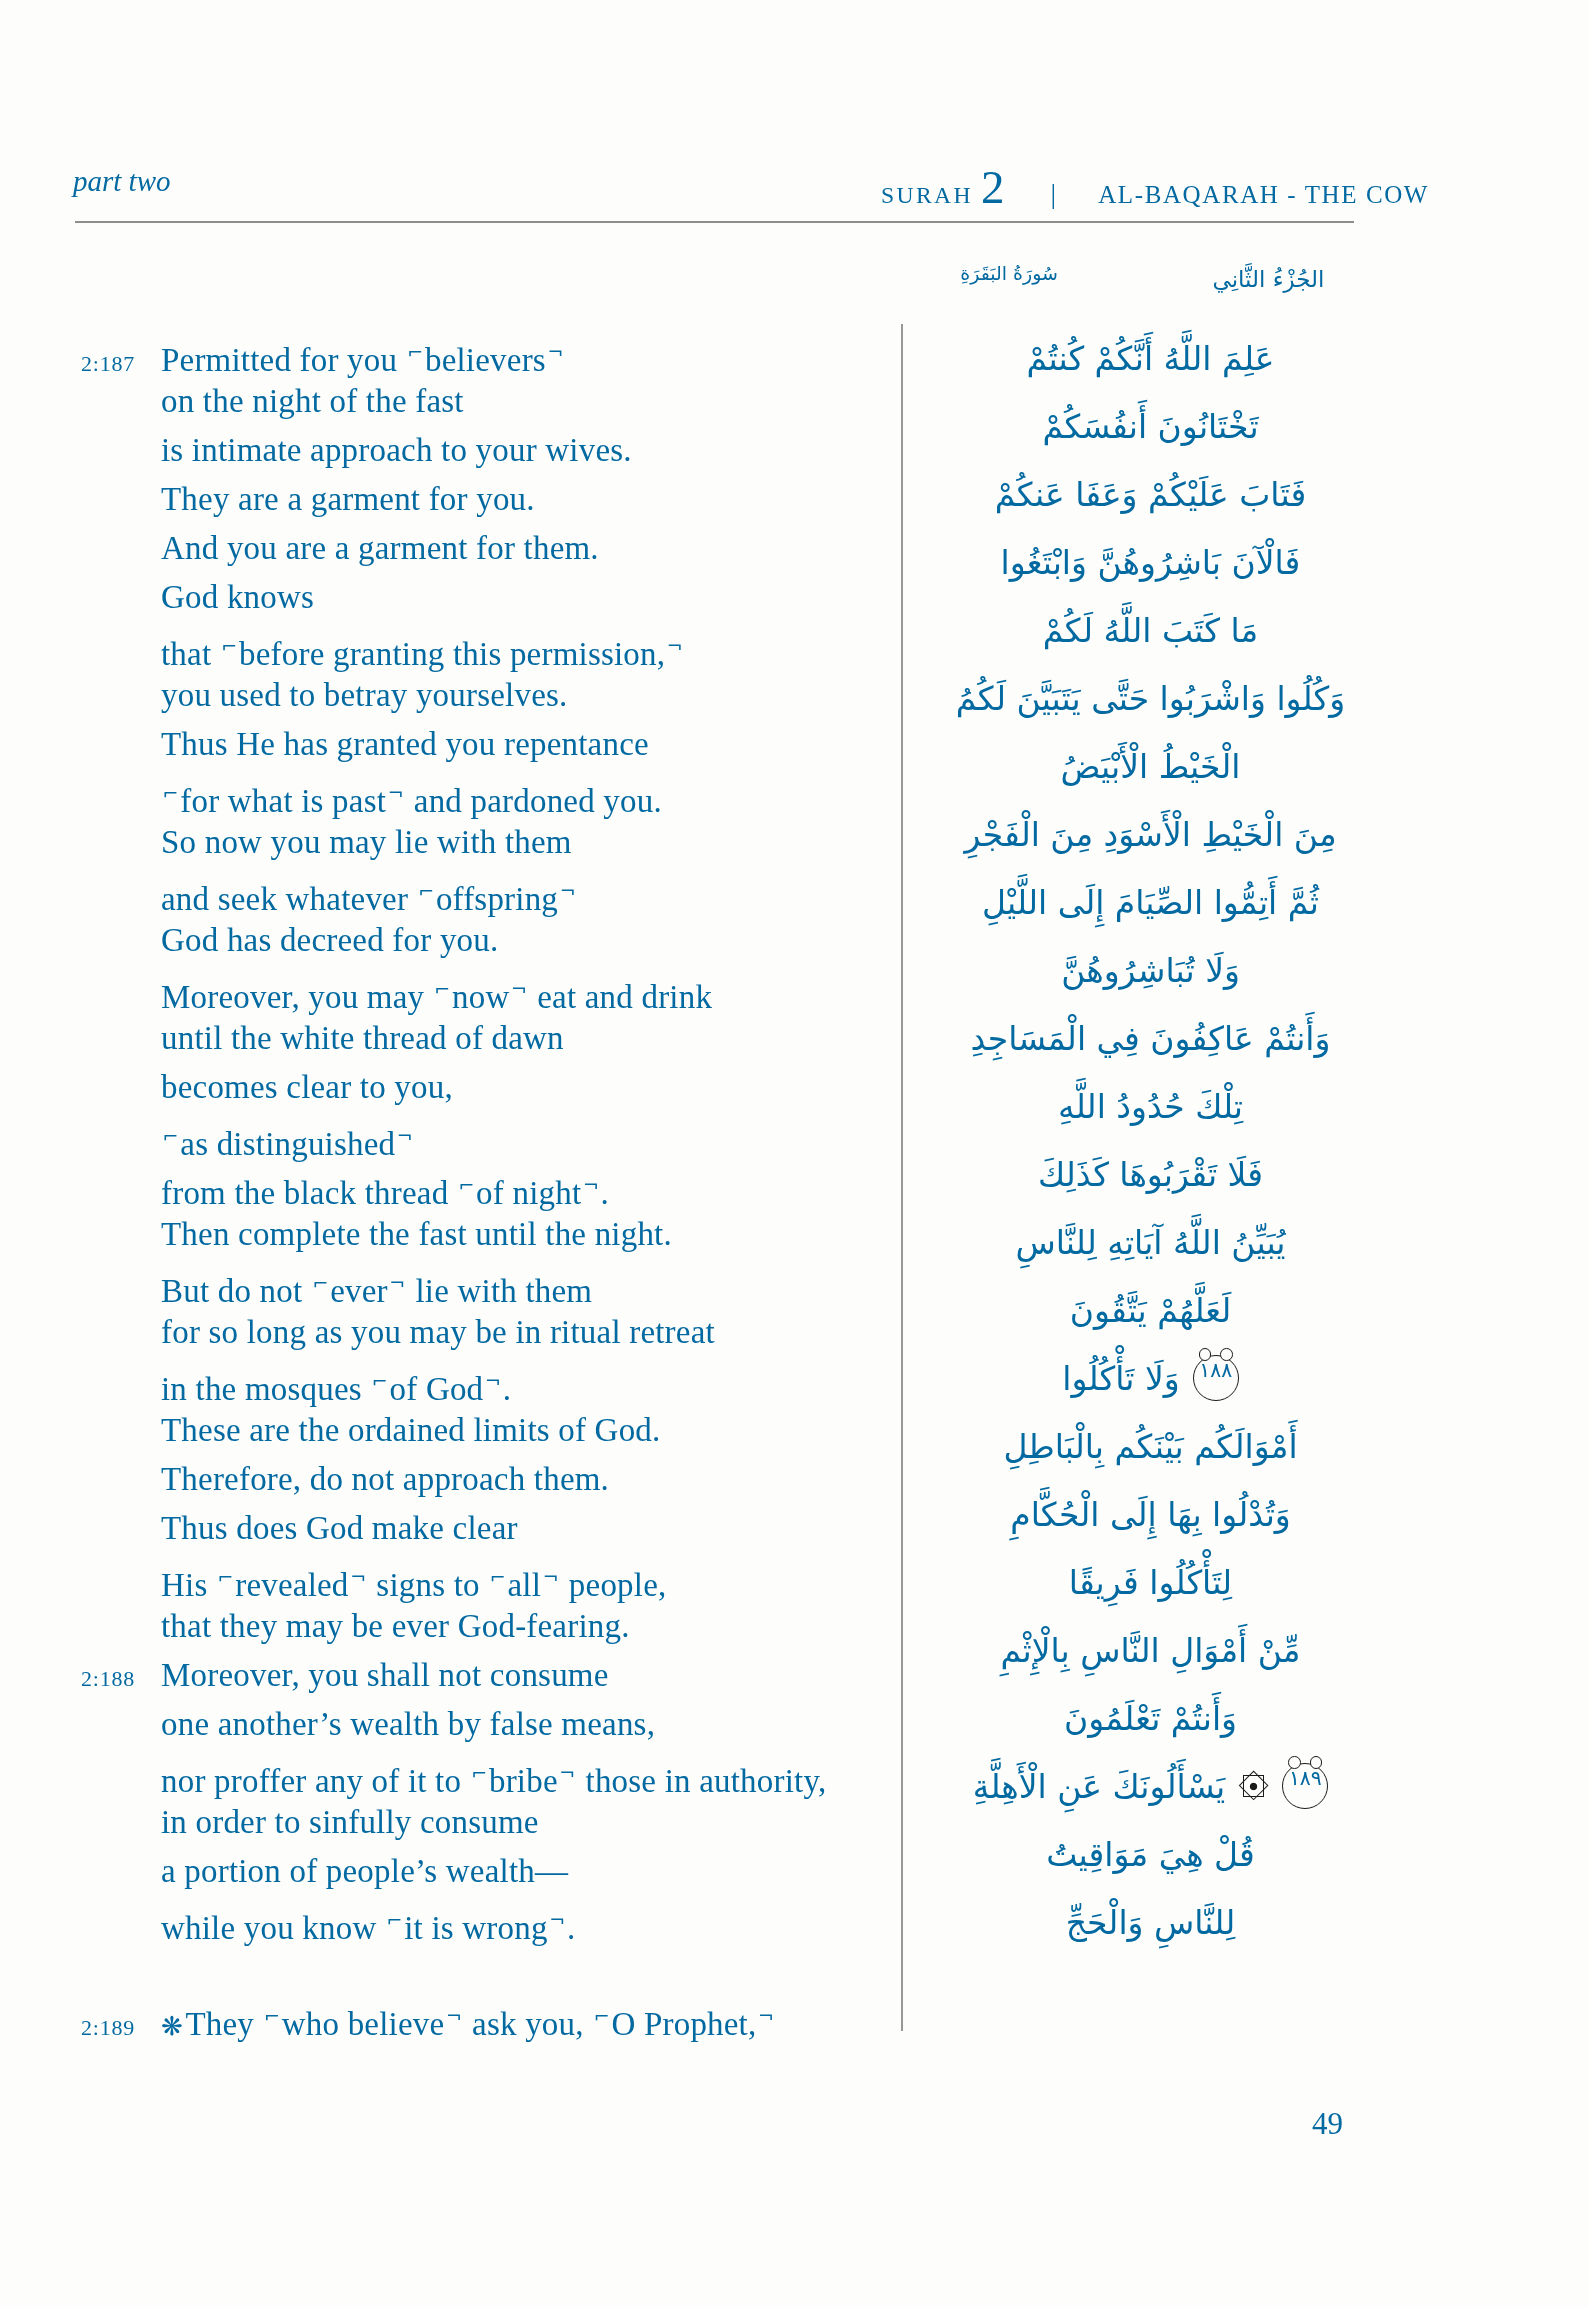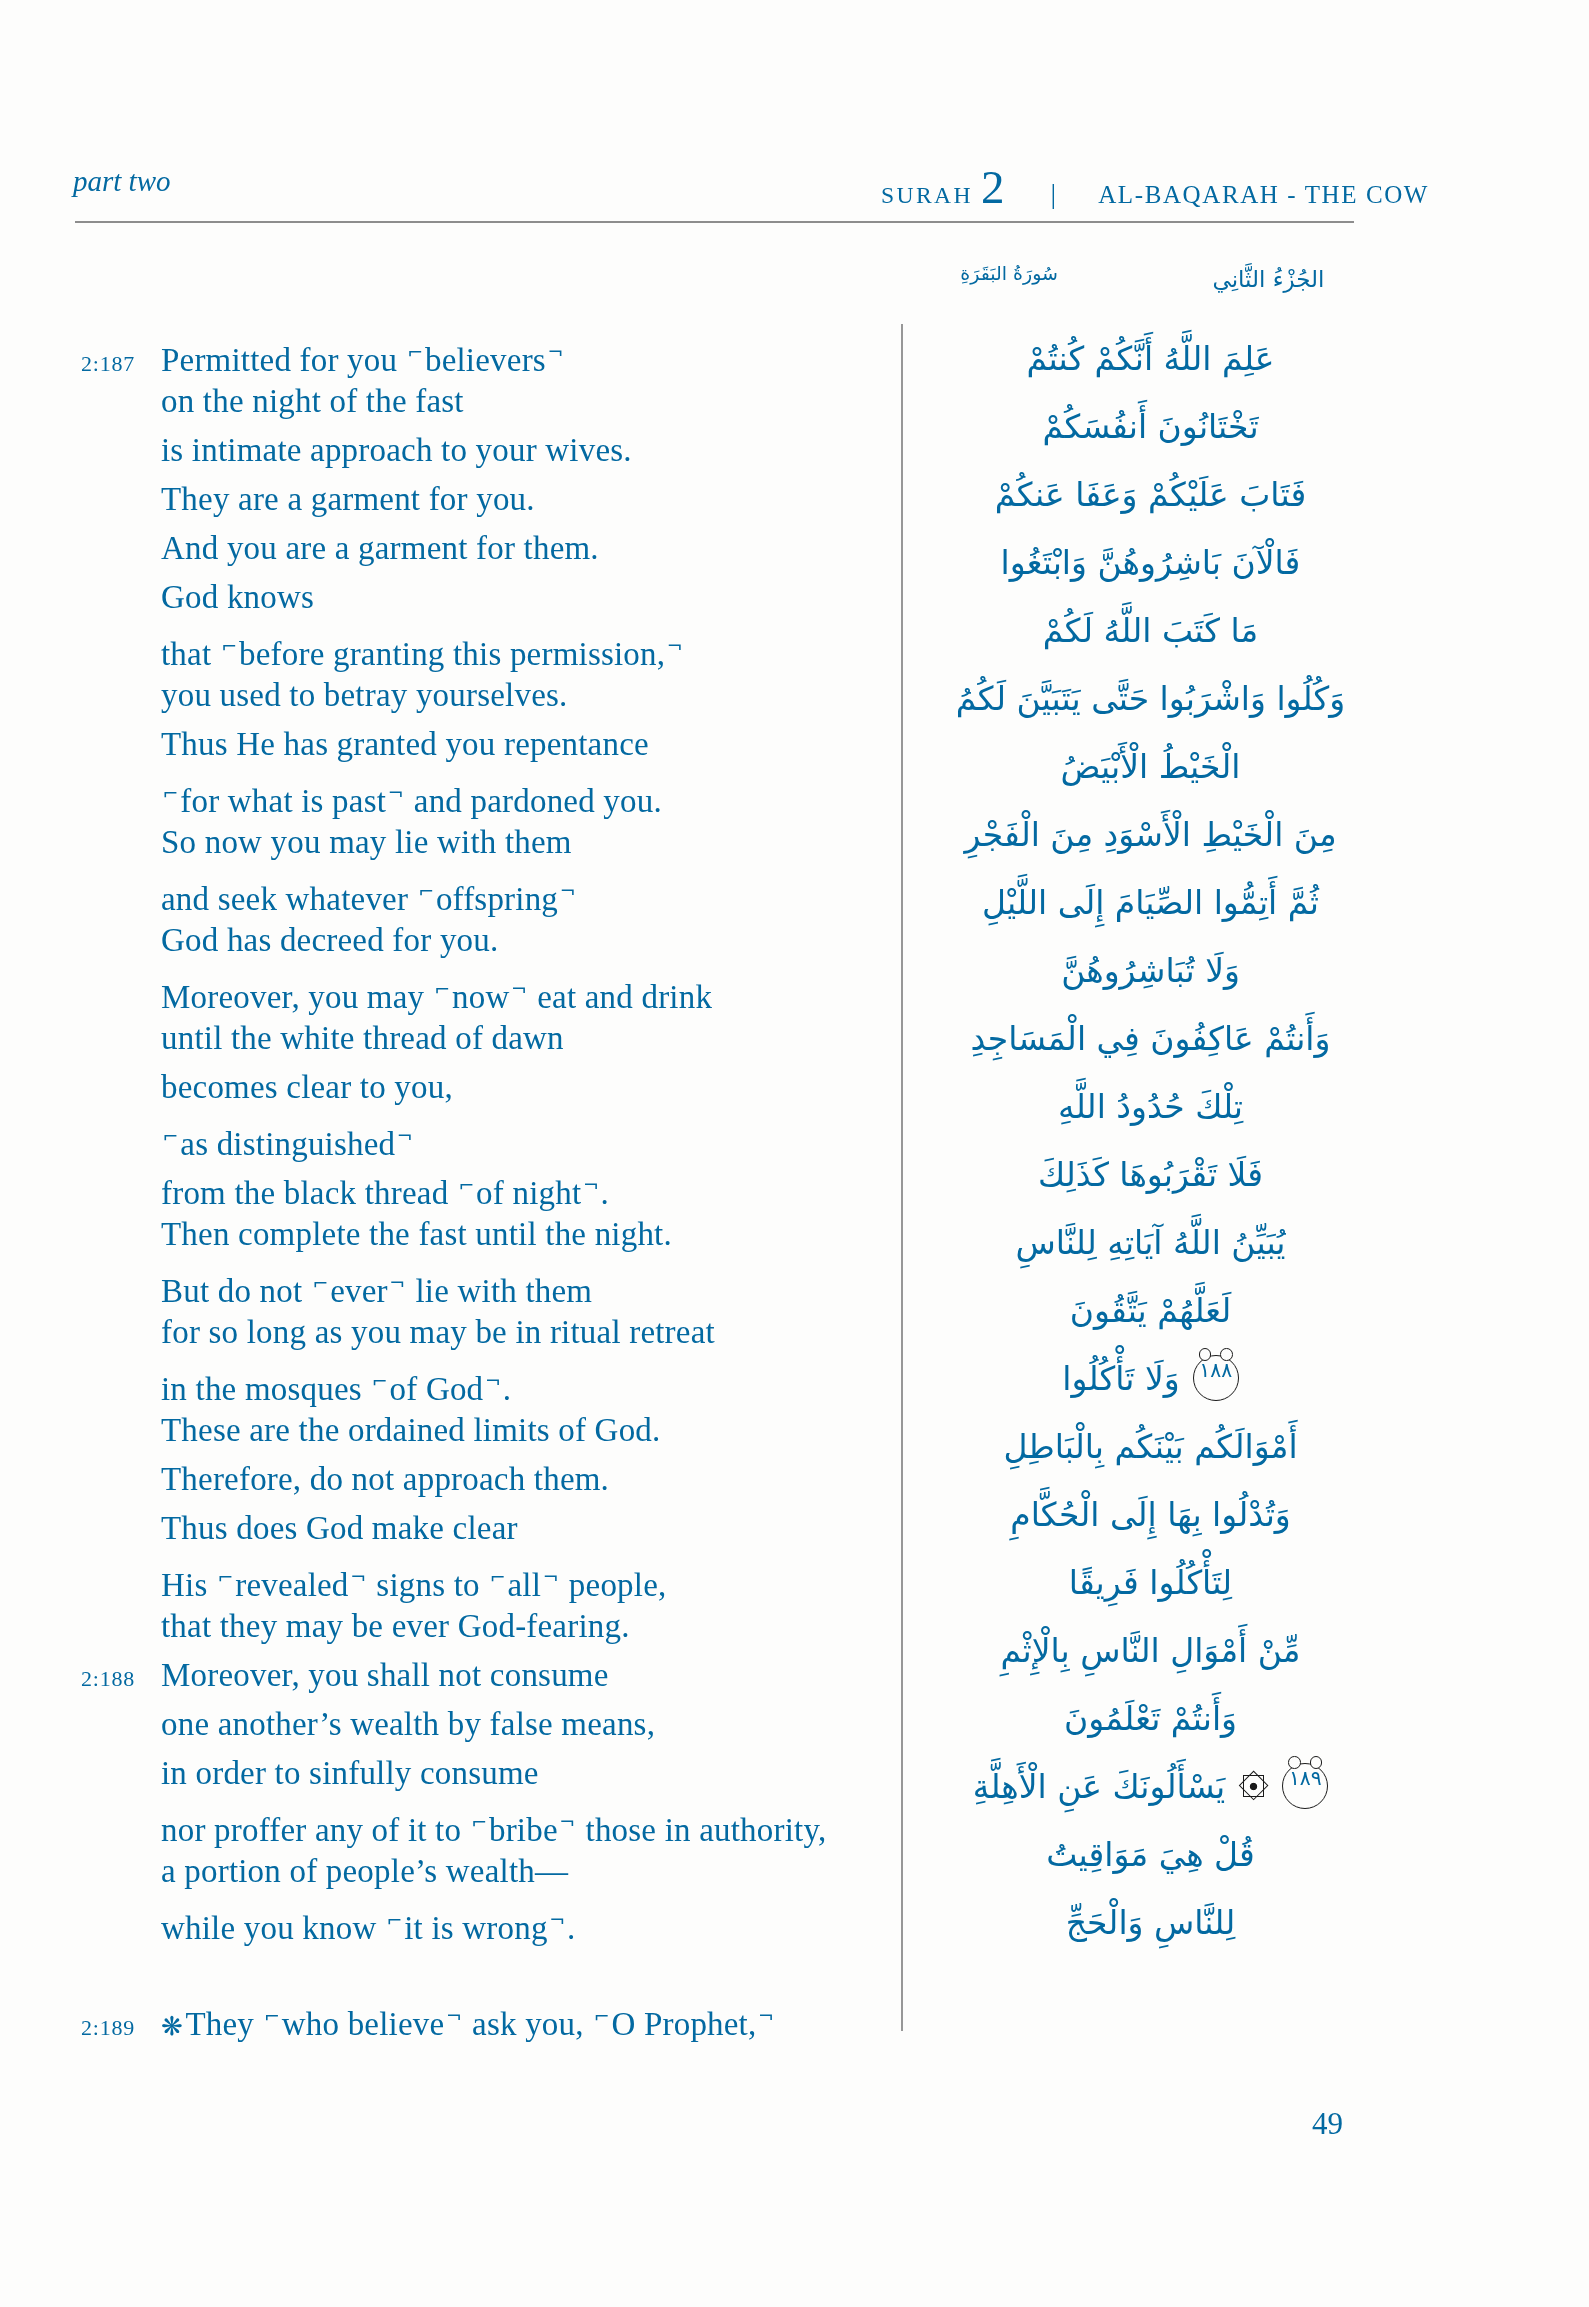--- a/index.html
+++ b/index.html
@@ -96,22 +96,22 @@
       <div class="en-line"><span class="vlabel"></span><span class="vtext"><span>But do not <span class="qb">⌐</span>ever<span class="qb">¬</span> lie with them</span></span></div>
       <div class="en-line"><span class="vlabel"></span><span class="vtext"><span>for so long as you may be in ritual retreat</span></span></div>
       <div class="en-line"><span class="vlabel"></span><span class="vtext"><span>in the mosques <span class="qb">⌐</span>of God<span class="qb">¬</span>.</span></span></div>
       <div class="en-line"><span class="vlabel"></span><span class="vtext"><span>These are the ordained limits of God.</span></span></div>
       <div class="en-line"><span class="vlabel"></span><span class="vtext"><span>Therefore, do not approach them.</span></span></div>
       <div class="en-line"><span class="vlabel"></span><span class="vtext"><span>Thus does God make clear</span></span></div>
       <div class="en-line"><span class="vlabel"></span><span class="vtext"><span>His <span class="qb">⌐</span>revealed<span class="qb">¬</span> signs to <span class="qb">⌐</span>all<span class="qb">¬</span> people,</span></span></div>
       <div class="en-line"><span class="vlabel"></span><span class="vtext"><span>that they may be ever God-fearing.</span></span></div>
       <div class="en-line"><span class="vlabel">2:188</span><span class="vtext"><span>Moreover, you shall not consume</span></span></div>
       <div class="en-line"><span class="vlabel"></span><span class="vtext"><span>one another’s wealth by false means,</span></span></div>
+      <div class="en-line"><span class="vlabel"></span><span class="vtext"><span>nor proffer any of it to <span class="qb">⌐</span>bribe<span class="qb">¬</span> those in authority,</span></span></div>
       <div class="en-line"><span class="vlabel"></span><span class="vtext"><span>in order to sinfully consume</span></span></div>
-      <div class="en-line"><span class="vlabel"></span><span class="vtext"><span>nor proffer any of it to <span class="qb">⌐</span>bribe<span class="qb">¬</span> those in authority,</span></span></div>
       <div class="en-line"><span class="vlabel"></span><span class="vtext"><span>a portion of people’s wealth—</span></span></div>
       <div class="en-line"><span class="vlabel"></span><span class="vtext"><span>while you know <span class="qb">⌐</span>it is wrong<span class="qb">¬</span>.</span></span></div>
       <div class="en-line spacer"><span class="vlabel">2:189</span><span class="vtext"><span class="orn">❋</span><span>They <span class="qb">⌐</span>who believe<span class="qb">¬</span> ask you, <span class="qb">⌐</span>O Prophet,<span class="qb">¬</span></span></span></div>
     </div>
 
   <div class="ar-col">
 
   <div class="ar-line">
 
         <span class="ar-text">عَلِمَ اللَّهُ أَنَّكُمْ كُنتُمْ</span>

